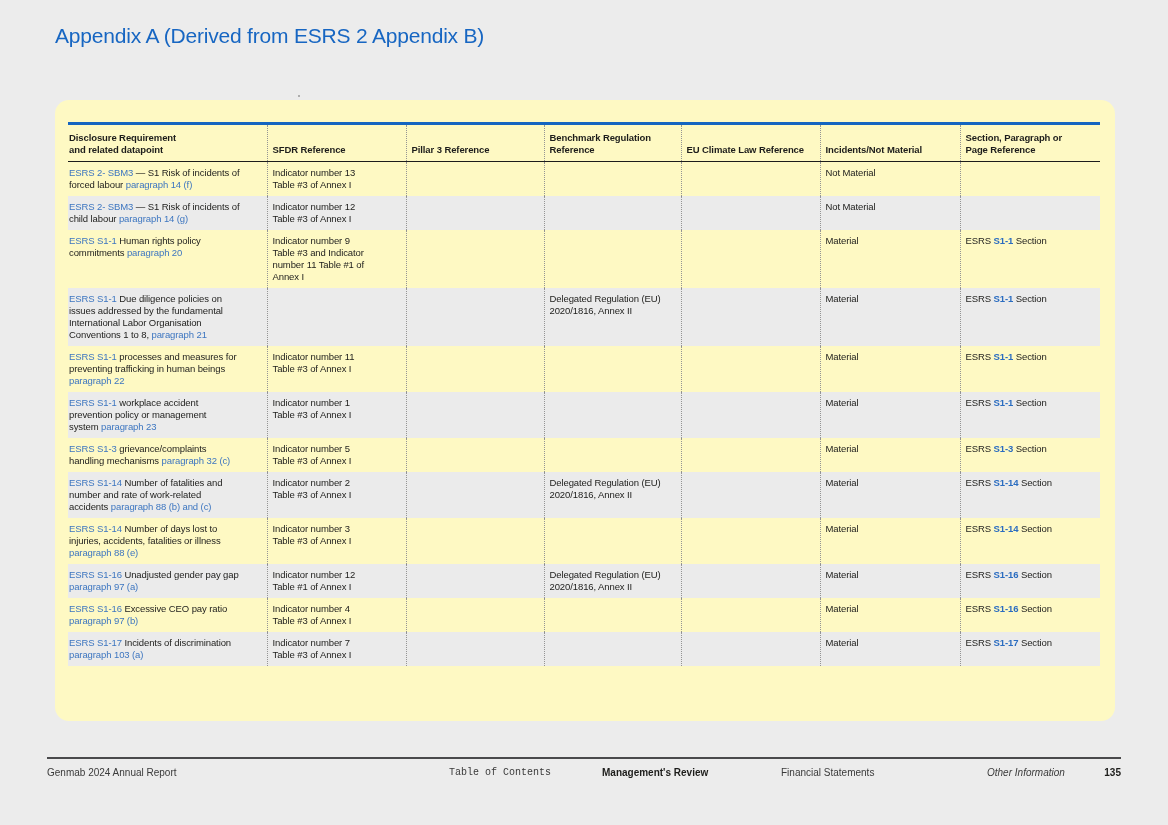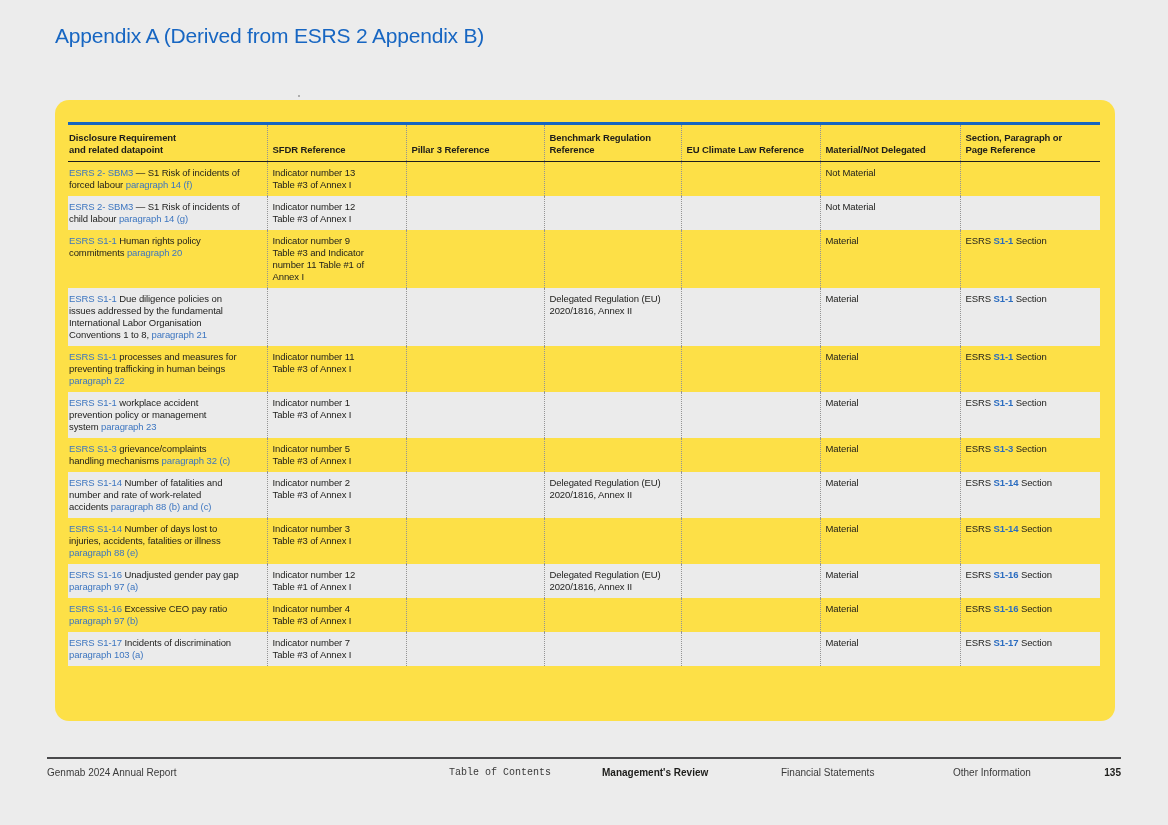--- a/index.html
+++ b/index.html
@@ -23,21 +23,21 @@
   .page-title{
     position:absolute;left:55px;top:24px;
     font-size:21px;font-weight:500;color:var(--title);
     letter-spacing:-0.2px;
   }
   .stray-dot{
     position:absolute;left:298px;top:95px;width:2px;height:2px;background:#9a9a9a;border-radius:50%;
   }
   .card{
     position:absolute;left:55px;top:100px;width:1060px;height:621px;
-    background:#fde047;border-radius:14px;
+    background:#fef9c3;border-radius:14px;
   }
   .table-wrap{position:absolute;left:13px;top:22px;}
   table{
     border-collapse:collapse;table-layout:fixed;width:1032px;
     border-top:3px solid var(--accent);
     font-size:9.5px;line-height:12px;letter-spacing:-0.1px;color:var(--ink);
   }
   th{
     vertical-align:bottom;text-align:left;
     font-size:9.5px;line-height:11.5px;font-weight:bold;
@@ -60,21 +60,21 @@
   }
   .footer{
     position:absolute;left:0;top:767px;width:1168px;height:20px;
     font-size:10px;color:#3a3a3a;
   }
   .footer span{position:absolute;top:0;white-space:nowrap;}
   .f-report{left:47px;}
   .f-toc{left:449px;font-family:Liberation Mono, monospace;}
   .f-mr{left:602px;font-weight:bold;color:#1d1d1b;}
   .f-fs{left:781px;}
-  .f-oi{left:953px;}
+  .f-oi{left:987px;font-style:italic;}
   .f-page{right:47px;font-weight:bold;color:#1d1d1b;}
 </style>
 </head>
 <body>
 
 <h1 class="page-title">Appendix A (Derived from ESRS 2 Appendix B)</h1>
 
 <div class="stray-dot"></div>
 
 <div class="card">
@@ -91,21 +91,21 @@
       </colgroup>
       <thead>
         <tr id="header-row">
             <th>Disclosure Requirement
 and related datapoint</th>
             <th>SFDR Reference</th>
             <th>Pillar 3 Reference</th>
             <th>Benchmark Regulation
 Reference</th>
             <th>EU Climate Law Reference</th>
-            <th>Material/Not Delegated</th>
+            <th>Incidents/Not Material</th>
             <th>Section, Paragraph or
 Page Reference</th>
           </tr>
       </thead>
       <tbody id="table-body">
           <tr>
             <td><span class="seg-link">ESRS 2- SBM3</span><span class="seg-text"> — S1 Risk of incidents of
 forced labour </span><span class="seg-link">paragraph 14 (f)</span></td>
             <td>Indicator number 13
 Table #3 of Annex I</td>

